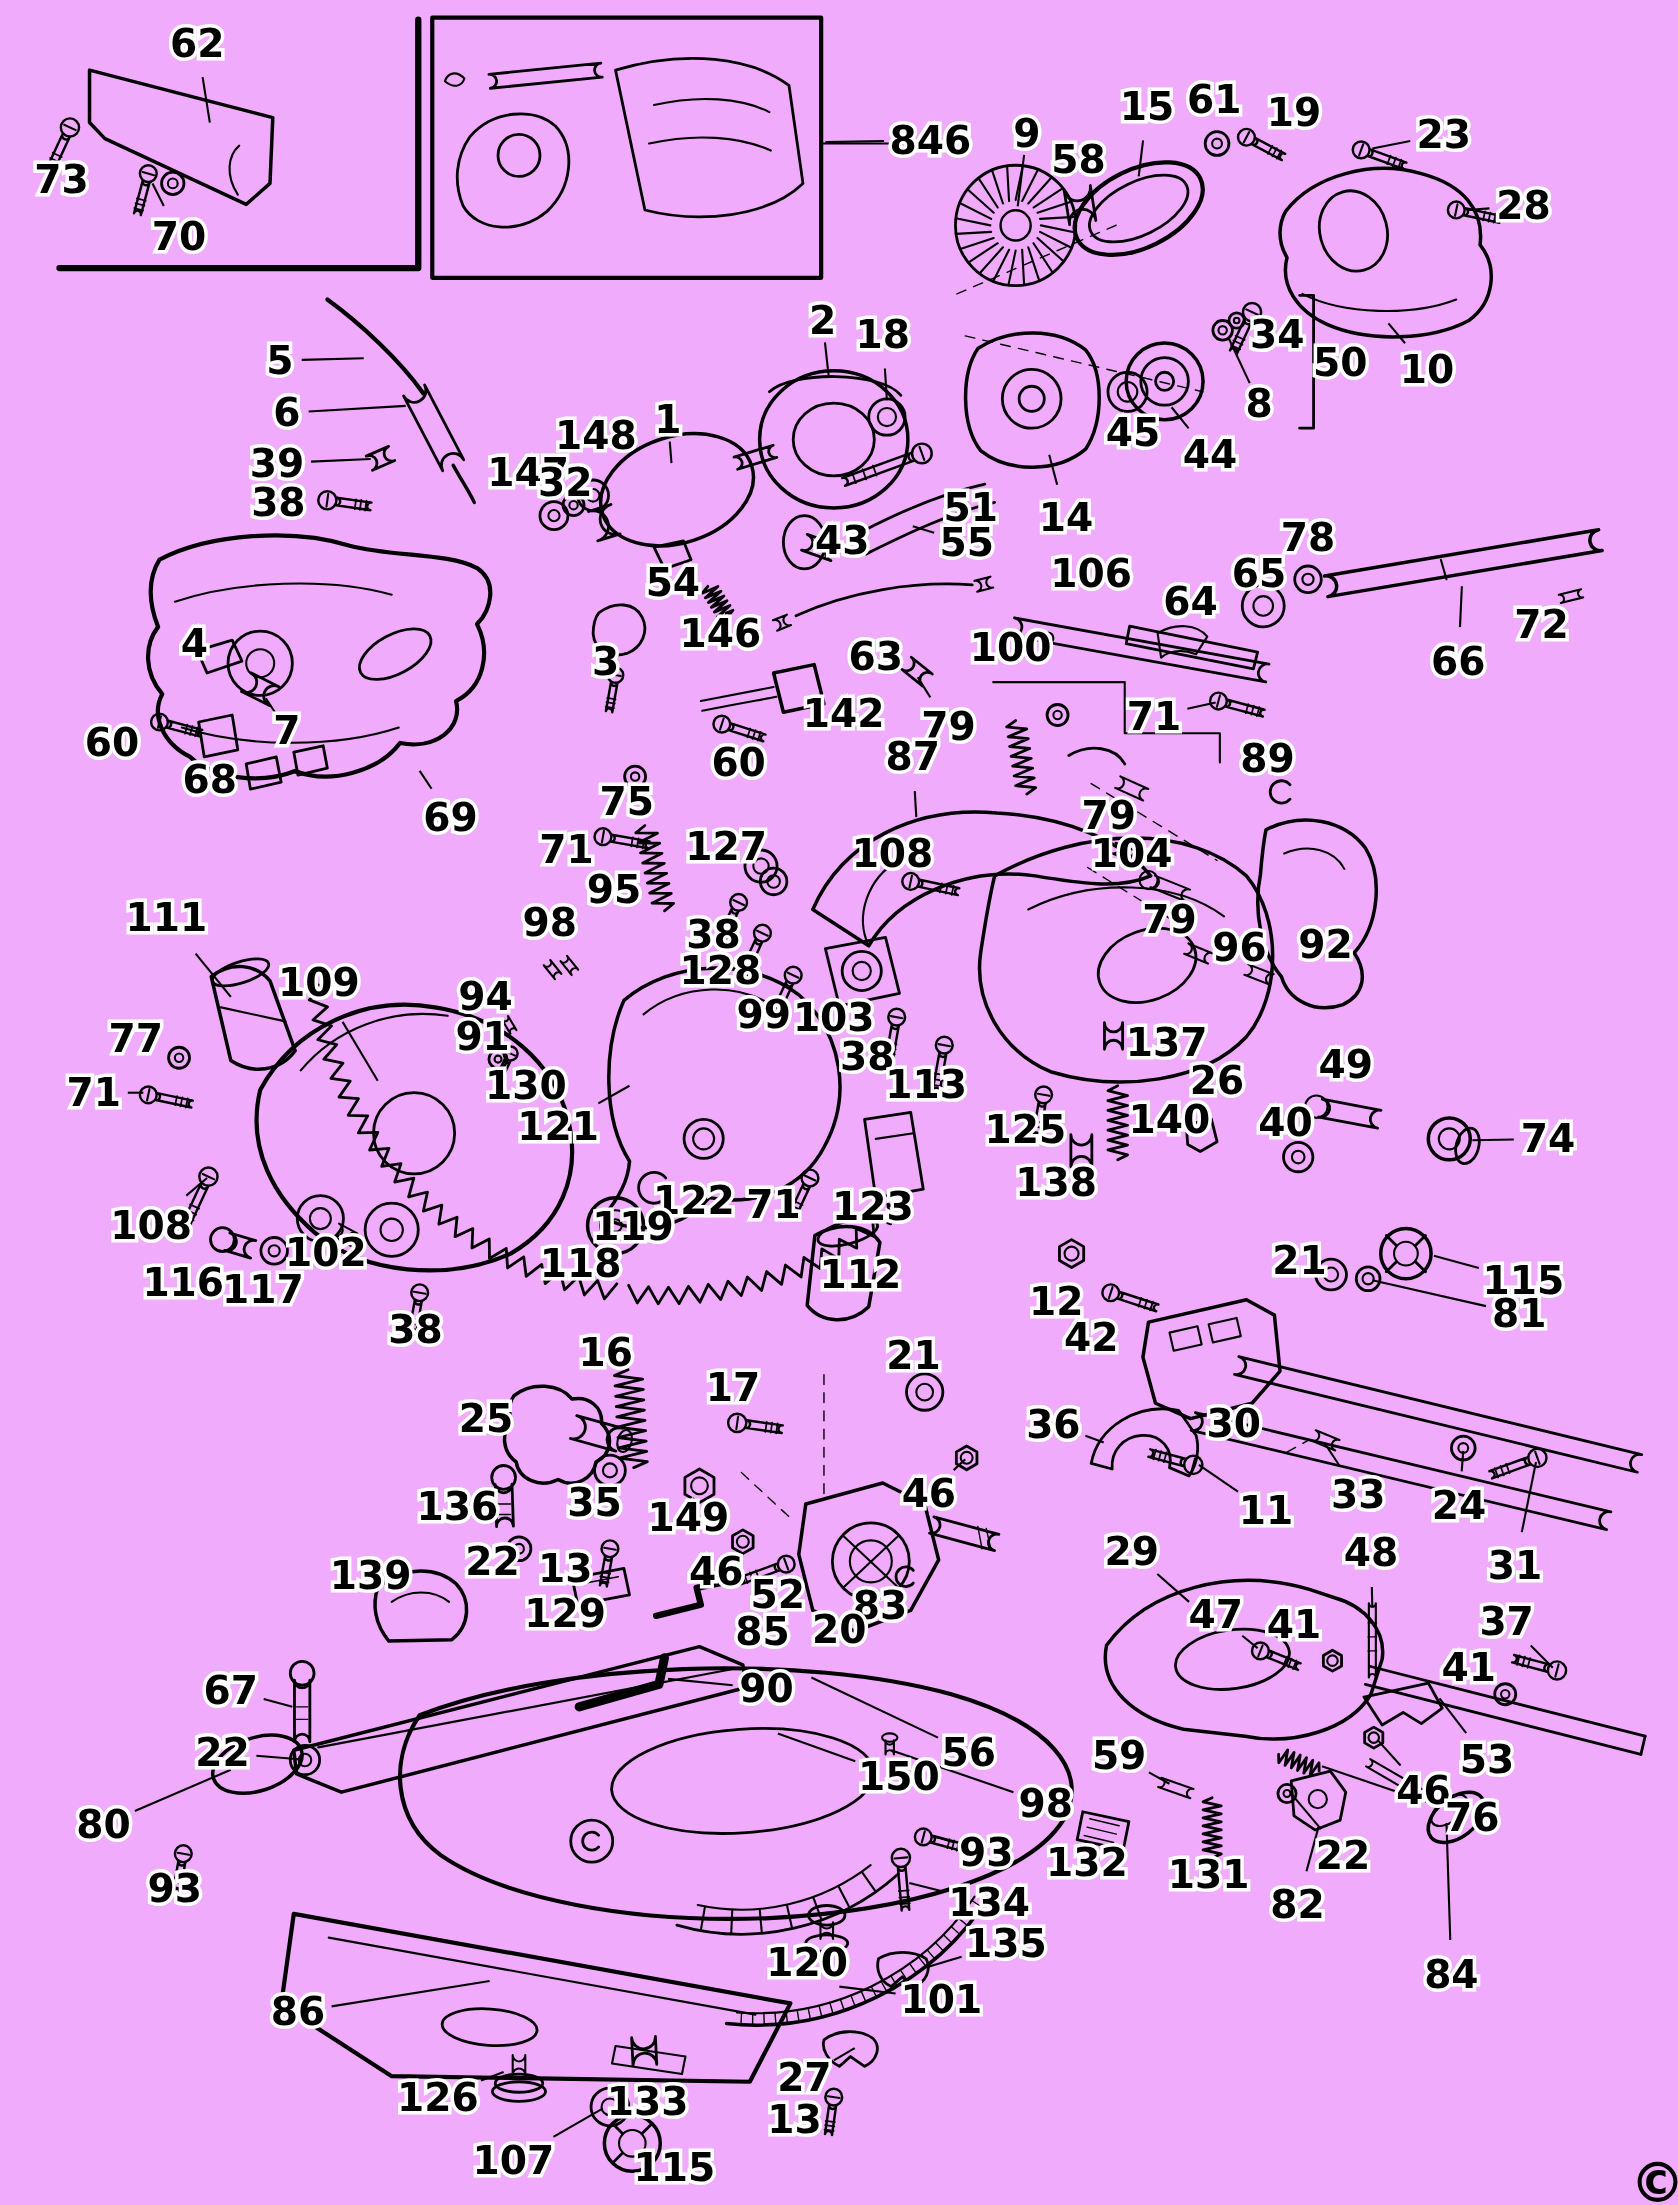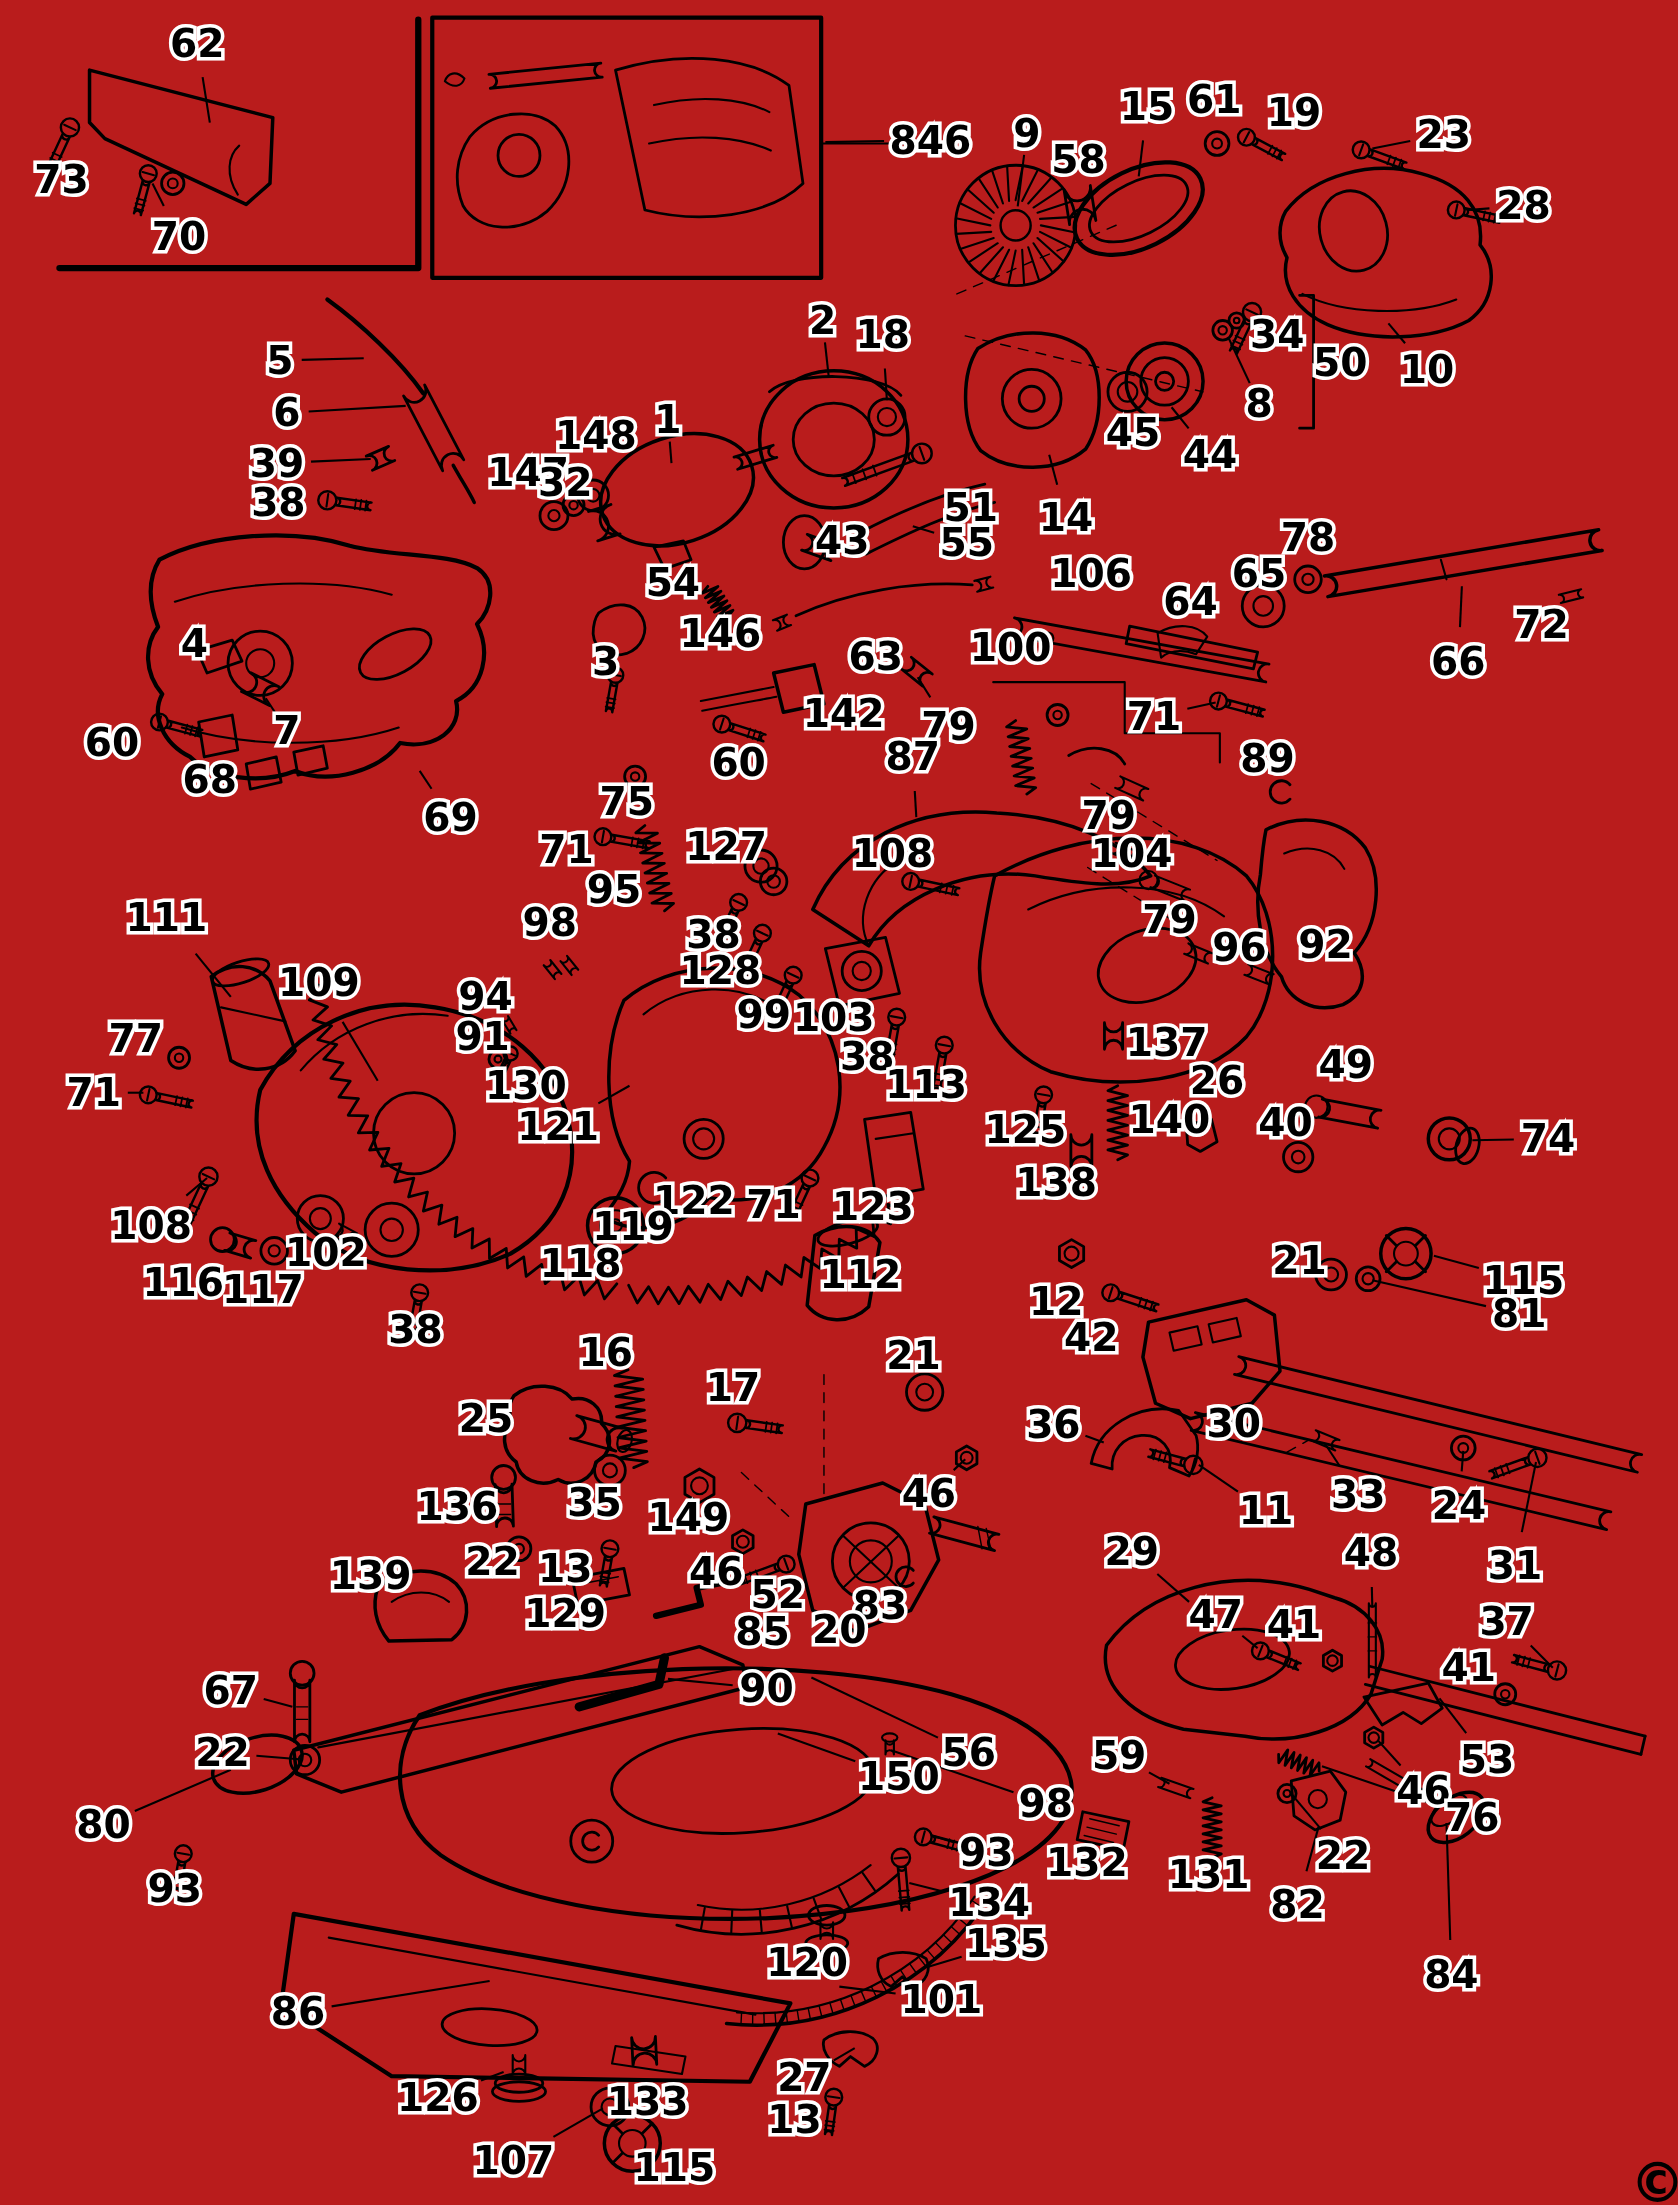--- a/index.html
+++ b/index.html
@@ -1,16 +1,16 @@
 <!DOCTYPE html>
 <html style="font-size:11.2px"><head>
 <meta charset="utf-8">
 <style>
   html,body{margin:0;padding:0;background:#fff;}
-  #stage{position:relative;width:1678px;height:2205px;background:#b91c1c;overflow:hidden;
+  #stage{position:relative;width:1678px;height:2205px;background:#f0abfc;overflow:hidden;
          font-family:"DejaVu Sans", sans-serif;}
   #diagram-svg{position:absolute;left:0;top:0;}
   .copyright{position:absolute;left:1630px;top:2151px;font-size:55px;font-weight:bold;color:#000;
              font-family:"DejaVu Sans", sans-serif;}
 </style>
 </head>
 <body>
 
 <div id="stage">
   <svg id="diagram-svg" xmlns="http://www.w3.org/2000/svg" width="1678" height="2205" viewBox="0 0 2399 3152">

